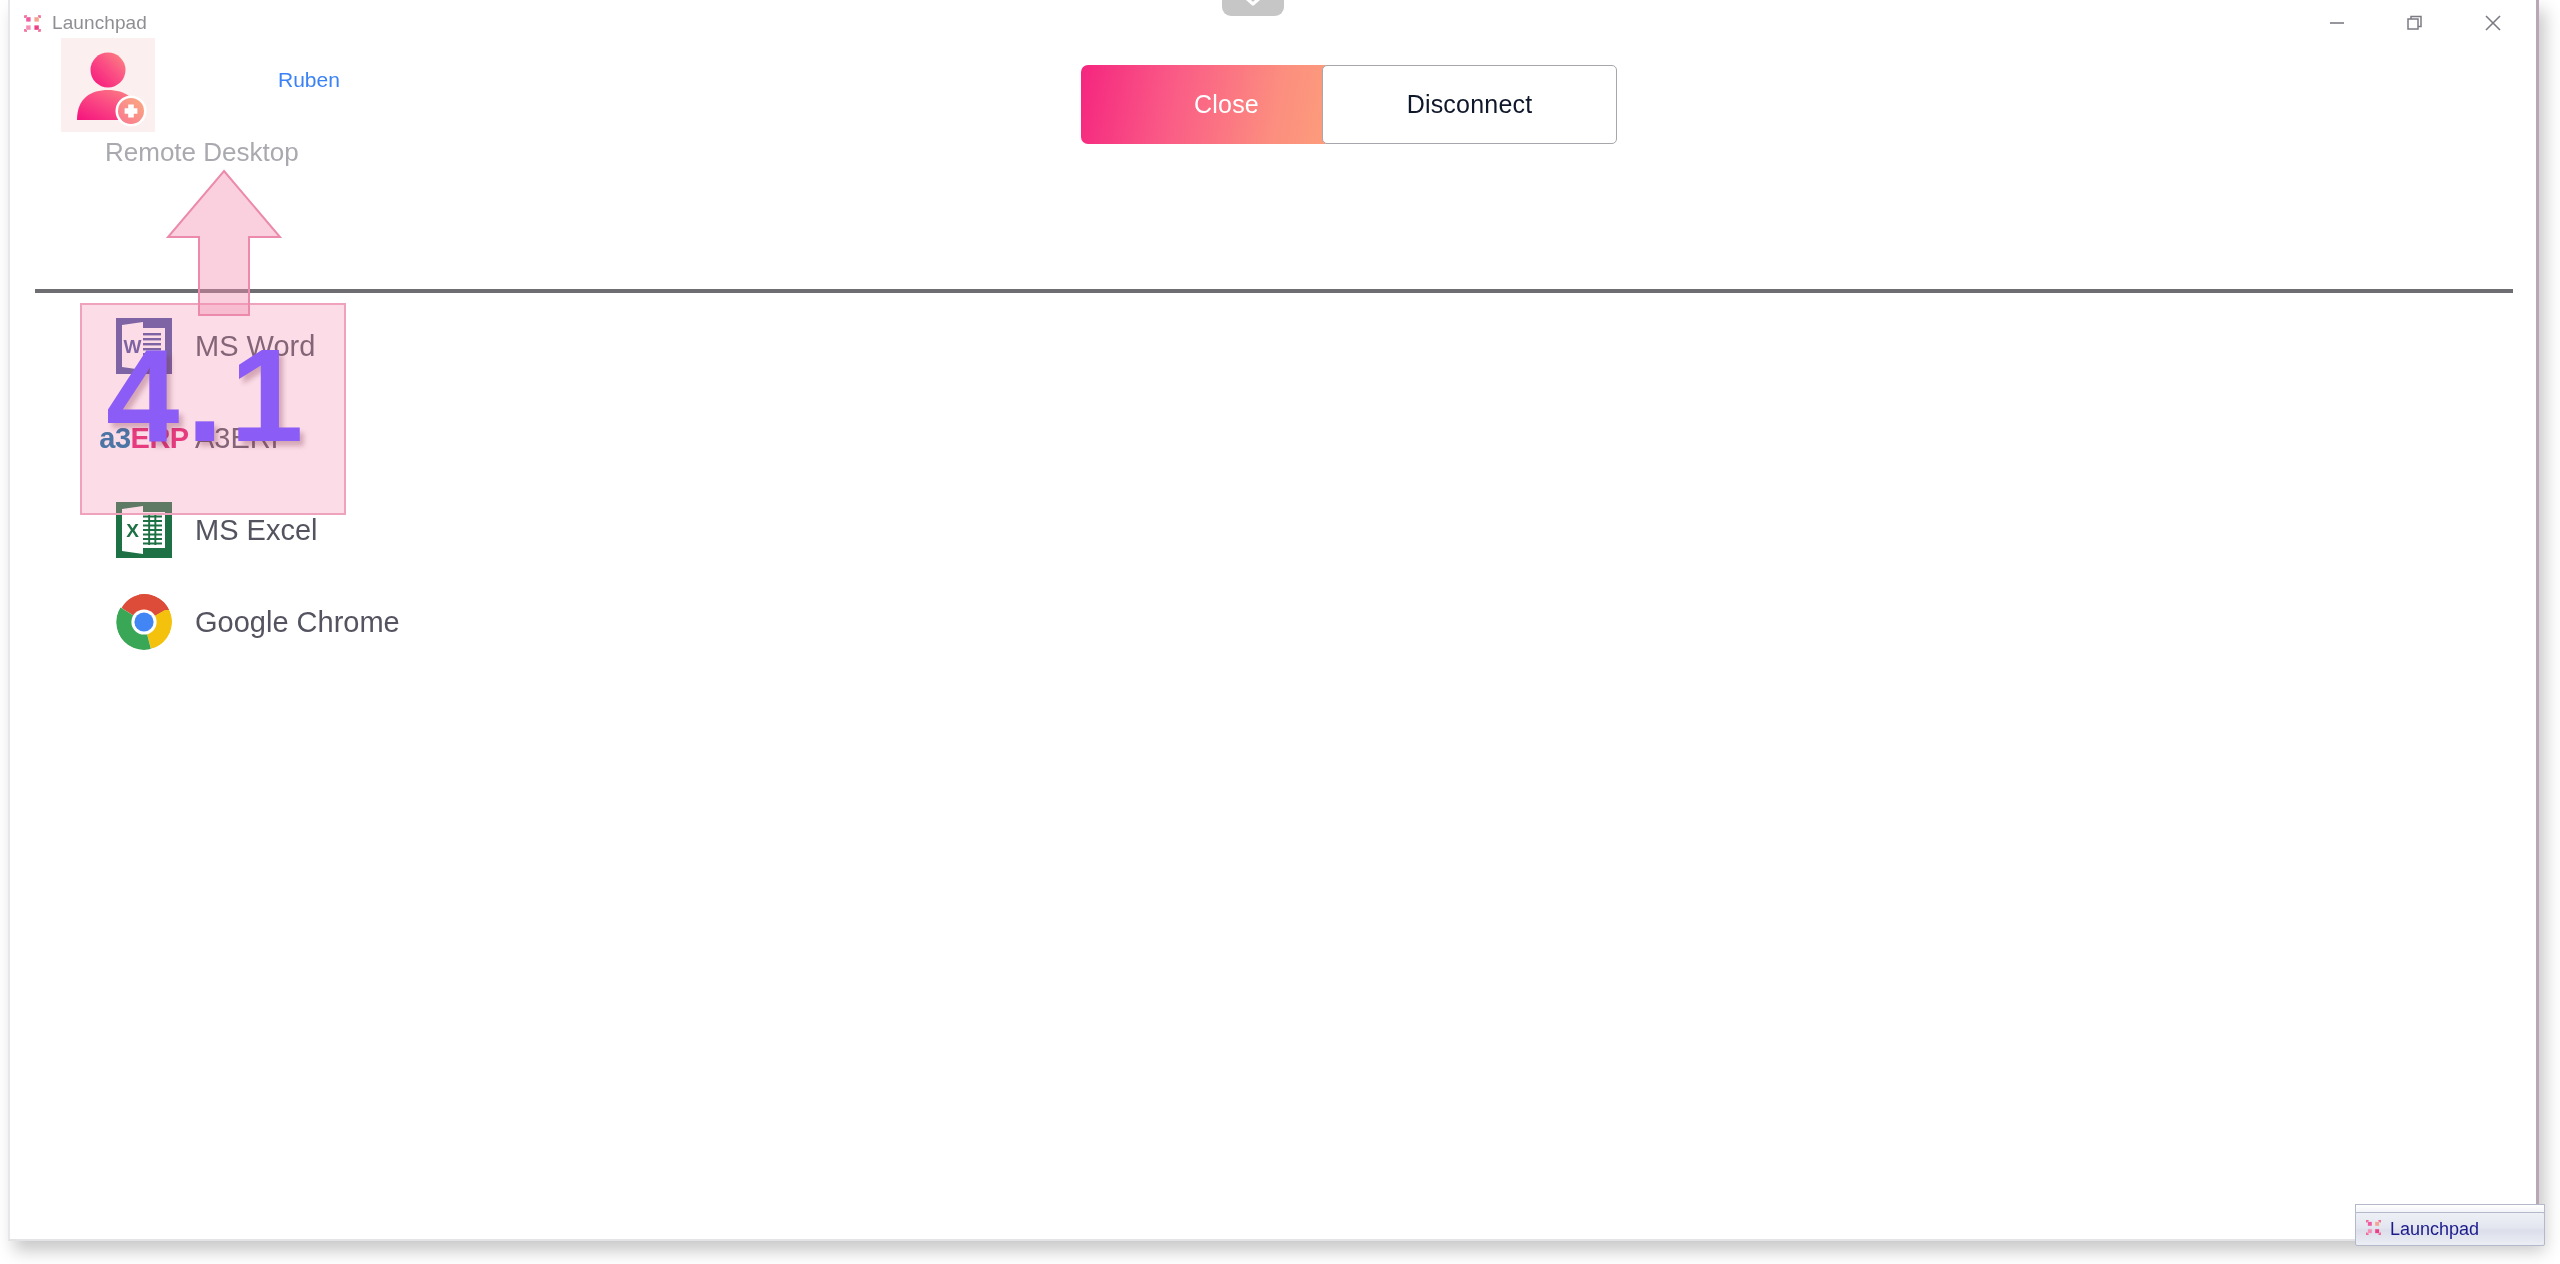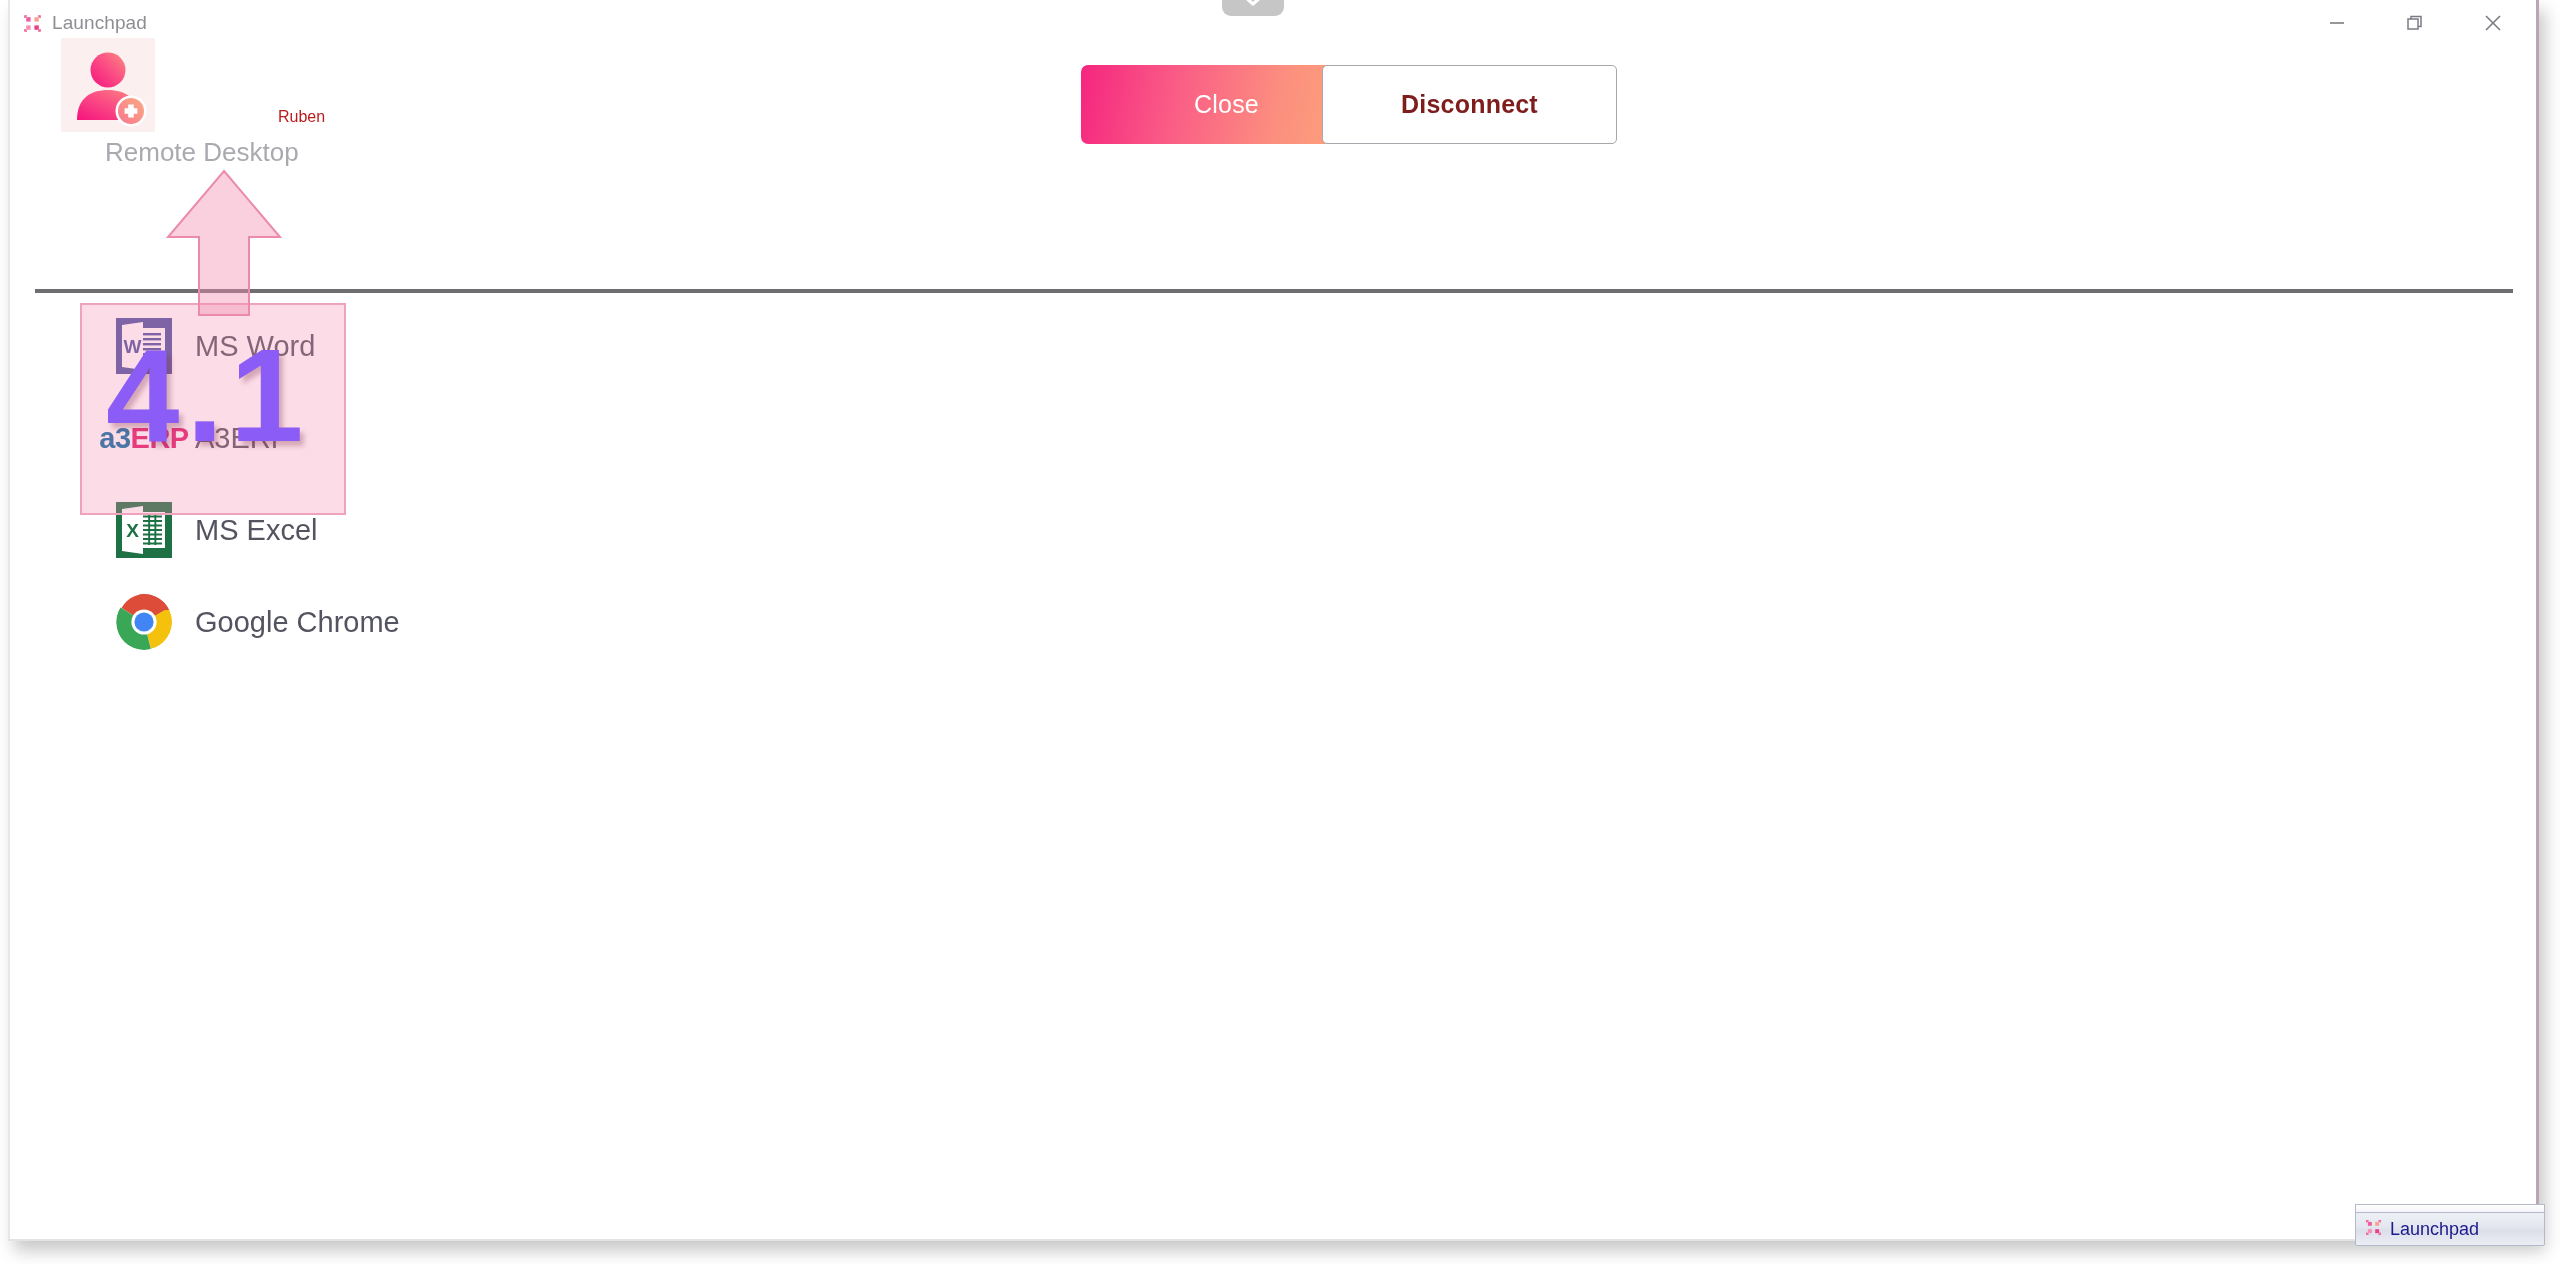--- a/index.html
+++ b/index.html
@@ -120,24 +120,23 @@
     position: absolute;
     inset: 0;
     background: #fbeff0;
     overflow: visible;
   }
   #avatar svg { display: block; }
   #user-name {
     position: absolute;
     left: 268px;
     top: 22px;
-    font-size: 16px;
-    color: #b91c1c;
+    font-size: 21px;
+    color: #3b82f6;
     white-space: nowrap;
-    margin-top: 40px;
   }
   #section-label {
     position: absolute;
     left: 95px;
     top: 91px;
     font-size: 26px;
     color: #a9a9b0;
     white-space: nowrap;
   }
 
@@ -166,26 +165,25 @@
   }
   #disconnect-button {
     position: absolute;
     left: -1214px;
     top: 19px;
     width: 295px;
     height: 79px;
     border: 1px solid #a6a6ac;
     border-radius: 5px;
     background: #ffffff;
-    color: #7f1d1d;
+    color: #0f172a;
     font-size: 25px;
     font-family: "Liberation Sans", sans-serif;
     cursor: pointer;
     letter-spacing: 0.2px;
-    font-weight: bold;
   }
 
   
   #separator {
     position: absolute;
     left: 25px;
     top: 289px;
     width: 2478px;
     height: 4px;
     background: #6e6e72;

